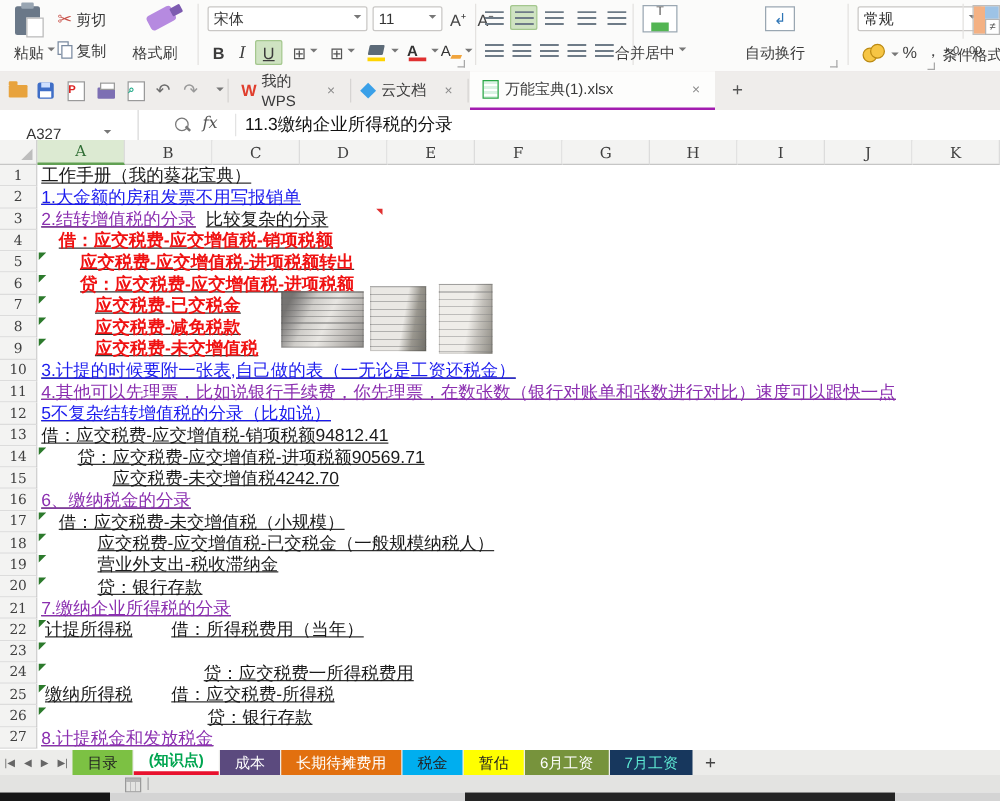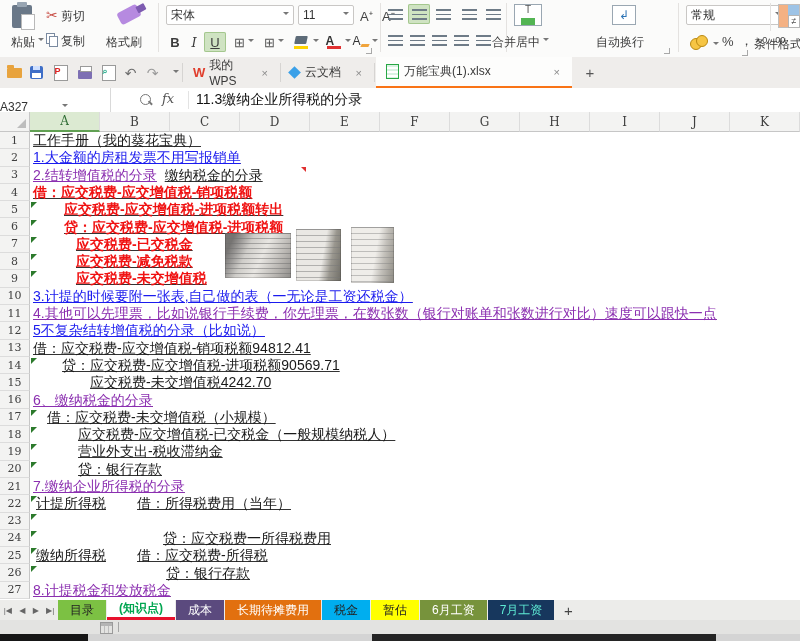--- a/index.html
+++ b/index.html
@@ -49,29 +49,29 @@
   .folder:before{content:"";position:absolute;left:0;top:-3px;width:7px;height:3px;background:#e8a33d;border-radius:1px 1px 0 0;}
   .floppy{width:13px;height:13px;background:#3f6ec7;border-radius:2px;position:relative;}
   .floppy:before{content:"";position:absolute;left:3px;top:0;width:7px;height:4px;background:#cfe0ff;}
   .floppy:after{content:"";position:absolute;left:2px;bottom:1px;width:9px;height:5px;background:#fff;}
   .pagei{width:12px;height:14px;background:#fff;border:1px solid #9a9a9a;position:relative;font-size:9px;font-weight:bold;}
   .printer{width:14px;height:9px;background:#7d6fb3;border-radius:1px;position:relative;margin-top:4px;}
   .printer:before{content:"";position:absolute;left:2px;top:-4px;width:10px;height:4px;background:#fff;border:1px solid #9a9a9a;}
   .arrowg{font-size:14px;color:#6d6d6d;font-family:"DejaVu Sans",sans-serif;}
   .dtab{position:absolute;top:0;height:31px;display:flex;align-items:center;font-size:12px;color:#3a3a3a;box-sizing:border-box;}
   .dtab .x{margin-left:auto;color:#8a8a8a;font-size:11px;padding:0 2px;}
-  .dtab.active{background:#fdfdfc;border-bottom:2px solid #f97316;}
+  .dtab.active{background:#fdfdfc;border-bottom:2px solid #a21caf;}
   .tabsep{position:absolute;top:6px;height:19px;width:1px;background:#d6d4d2;}
   .wlogo{color:#e03e2d;font-weight:bold;font-size:13px;margin-right:4px;}
   .cube{width:9px;height:9px;background:#3aa0e8;transform:rotate(45deg);margin-right:6px;}
   .xlsico{width:11px;height:13px;border:1px solid #28a745;margin-right:5px;
           background:repeating-linear-gradient(to bottom,#d9f2e2 0 2px,#fff 2px 4px);}
   
   #fbar{position:absolute;left:0;top:88px;width:800px;height:24px;background:#fff;border-bottom:1px solid #d9d9d9;}
-  #namebox{position:absolute;left:0;top:0;width:110px;height:37px;border-right:1px solid #d9d9d9;display:flex;align-items:center;justify-content:flex-start;font-size:12px;color:#333;}
+  #namebox{position:absolute;left:0;top:0;width:110px;height:37px;border-right:1px solid #d9d9d9;display:flex;align-items:center;justify-content:center;font-size:12px;color:#333;}
   .magico{position:absolute;left:140px;top:6px;width:9px;height:9px;border:1.5px solid #777;border-radius:50%;}
   .magico:after{content:"";position:absolute;left:7px;top:7px;width:5px;height:1.5px;background:#777;transform:rotate(45deg);}
   #fxlbl{position:absolute;left:162px;top:3px;font-family:"DejaVu Serif",serif;font-style:italic;font-size:13px;color:#555;}
   #fcontent{position:absolute;left:196px;top:3px;font-size:14px;color:#111;white-space:nowrap;}
   .fdiv{position:absolute;left:188px;top:3px;bottom:3px;width:1px;background:#e3e3e3;}
   
   #colheads{position:absolute;left:30px;top:112px;height:20px;display:flex;}
   .colcell{width:70px;height:20px;box-sizing:border-box;background:#f3f3f2;border-right:1px solid #dcdcdc;border-bottom:1px solid #c6c6c6;
            font-family:"DejaVu Serif",serif;font-size:12px;color:#3f3f3f;display:flex;align-items:center;justify-content:center;}
   .colsel{background:#dcead2;border-bottom:2px solid #61a053;color:#2f6d34;}
@@ -320,22 +320,22 @@
       <div class="rowcell">23</div>
       <div class="rowcell">24</div>
       <div class="rowcell">25</div>
       <div class="rowcell">26</div>
       <div class="rowcell">27</div>
     </div>
 
   <div id="sheet">
       <div class="srow" style="top: 0px;"><span class="segs" style="margin-left: 3px;"><span class="s-black">工作手册（我的葵花宝典）</span></span></div>
       <div class="srow" style="top: 17.3px;"><span class="segs" style="margin-left: 3px;"><span class="s-link">1.大金额的房租发票不用写报销单</span></span></div>
-      <div class="srow" style="top: 34.6px;"><i class="rtri"></i><span class="segs" style="margin-left: 3px;"><span class="s-visited">2.结转增值税的分录</span><span class="s-black" style="margin-left: 8px;">缴纳税金的分录</span></span></div>
-      <div class="srow" style="top: 51.9px;"><span class="segs" style="margin-left: 3px;"><span class="s-red">借：应交税费-应交增值税-销项税额</span></span></div>
+      <div class="srow" style="top: 34.6px;"><i class="rtri"></i><span class="segs" style="margin-left: 3px;"><span class="s-visited">2.结转增值税的分录</span><span class="s-black" style="margin-left: 8px;">比较复杂的分录</span></span></div>
+      <div class="srow" style="top: 51.9px;"><span class="segs" style="margin-left: 17px;"><span class="s-red">借：应交税费-应交增值税-销项税额</span></span></div>
       <div class="srow" style="top: 69.2px;"><i class="gtri"></i><span class="segs" style="margin-left: 34px;"><span class="s-red">应交税费-应交增值税-进项税额转出</span></span></div>
       <div class="srow" style="top: 86.5px;"><i class="gtri"></i><span class="segs" style="margin-left: 34px;"><span class="s-red">贷：应交税费-应交增值税-进项税额</span></span></div>
       <div class="srow" style="top: 103.8px;"><i class="gtri"></i><span class="segs" style="margin-left: 46px;"><span class="s-red">应交税费-已交税金</span></span></div>
       <div class="srow" style="top: 121.1px;"><i class="gtri"></i><span class="segs" style="margin-left: 46px;"><span class="s-red">应交税费-减免税款</span></span></div>
       <div class="srow" style="top: 138.4px;"><i class="gtri"></i><span class="segs" style="margin-left: 46px;"><span class="s-red">应交税费-未交增值税</span></span></div>
       <div class="srow" style="top: 155.7px;"><span class="segs" style="margin-left: 3px;"><span class="s-link">3.计提的时候要附一张表,自己做的表（一无论是工资还税金）</span></span></div>
       <div class="srow" style="top: 173px;"><span class="segs" style="margin-left: 3px;"><span class="s-visited">4.其他可以先理票，比如说银行手续费，你先理票，在数张数（银行对账单和张数进行对比）速度可以跟快一点</span></span></div>
       <div class="srow" style="top: 190.3px;"><span class="segs" style="margin-left: 3px;"><span class="s-link">5不复杂结转增值税的分录（比如说）</span></span></div>
       <div class="srow" style="top: 207.6px;"><span class="segs" style="margin-left: 3px;"><span class="s-black">借：应交税费-应交增值税-销项税额94812.41</span></span></div>
       <div class="srow" style="top: 224.9px;"><i class="gtri"></i><span class="segs" style="margin-left: 32px;"><span class="s-black">贷：应交税费-应交增值税-进项税额90569.71</span></span></div>

